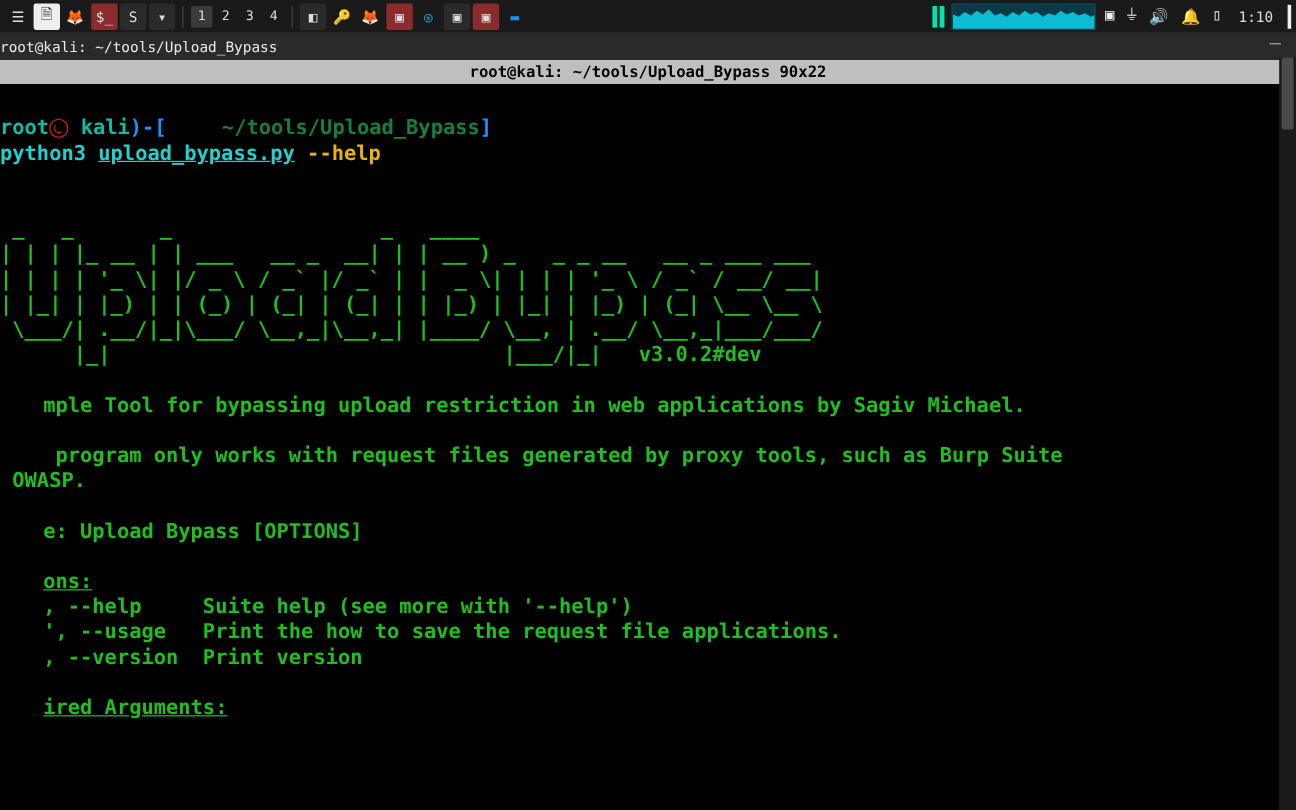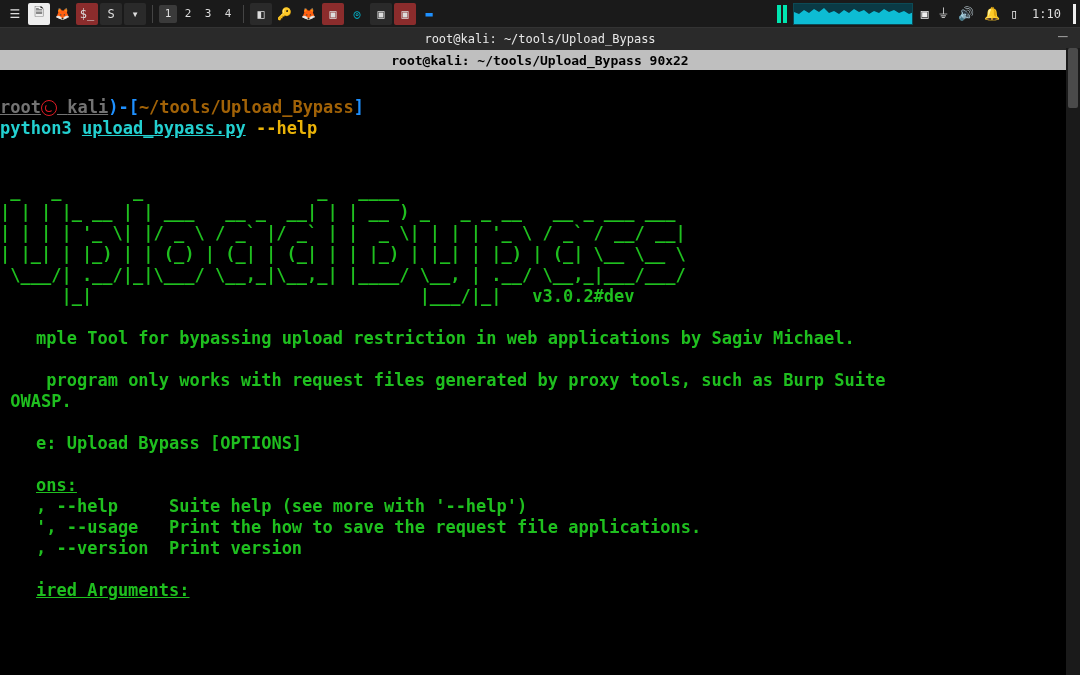--- a/index.html
+++ b/index.html
@@ -71,21 +71,20 @@
       display:flex;
       flex-direction:column;
     }
     .titlebar {
       height:22px;
       background:#2a2a2a;
       color:#e8e8e8;
       font-size:12px;
       display:flex;
       align-items:center;
-      justify-content:center;
       position:relative;
     }
     .titlebar .min {
       position:absolute; right:8px; top:3px;
       width:14px; height:14px;
       color:#999; font-size:16px; line-height:10px;
       cursor:pointer;
     }
     .dimbar {
       height:20px;
@@ -106,24 +105,24 @@
       padding:6px 4px 4px 0;
       color:#2ecc40;
       font-size:17px;
       line-height:21px;
       font-weight:bold;
       white-space:pre;
       overflow:hidden;
       position:relative;
     }
     .prompt-line { white-space:pre; }
-    .c-red { color:#737373;text-decoration:underline; }
+    .c-red { color:#14b8a6; }
     .c-blue { color:#1e90ff; font-weight:bold; }
     .c-cyan { color:#23d0d0; }
-    .c-white { color:#a16207; }
+    .c-white { color:#15803d;margin-left:46px; }
     .c-gray { color:#eab308; }
     .ascii { color:#1fbf1f; white-space:pre; }
     .body-text { color:#1fbf1f; white-space:pre-wrap;margin-left:36px; }
     .underline { text-decoration:underline; }
 
     .scrollbar {
       position:absolute;
       right:0; top:48px; bottom:0;
       width:14px;
       background:#1a1a1a;

